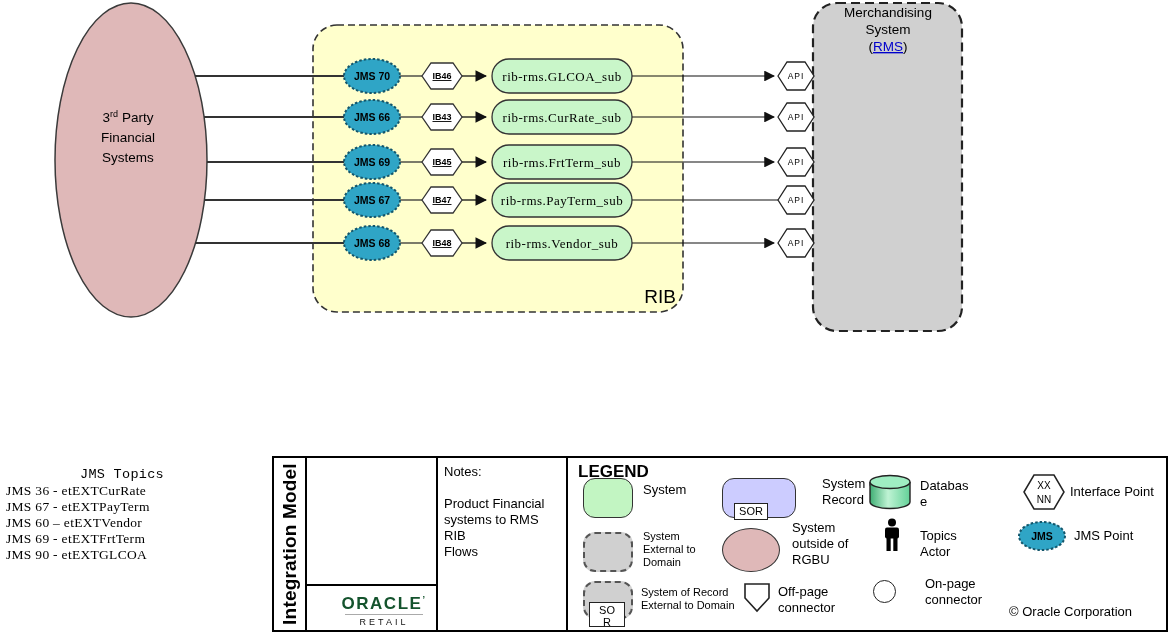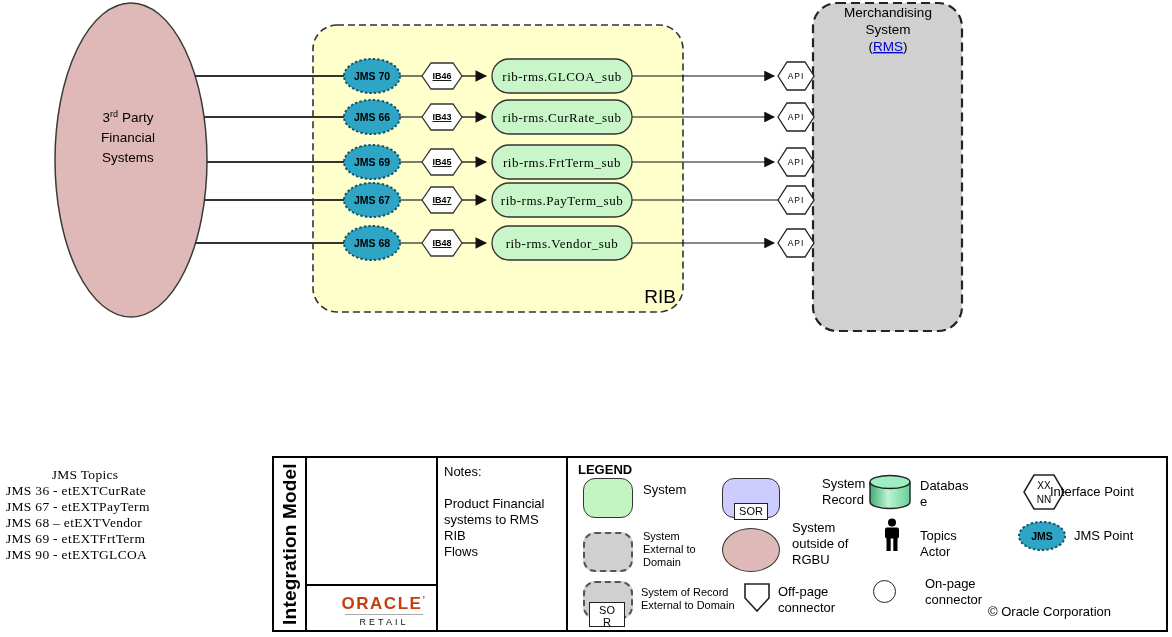--- a/index.html
+++ b/index.html
@@ -12,55 +12,55 @@
   svg text.serif { font-family:"Liberation Serif", serif; letter-spacing:.5px; }
   svg text.mid { text-anchor:middle; }
   .pre { white-space:pre-line; }
 
   
   #jms-note {
     position:absolute; left:6px; top:467px; width:158px;
     font-family:"Liberation Serif", serif; font-size:13.5px; line-height:16px;
     letter-spacing:.3px;
   }
-  #jms-note .ttl { text-align:center; }
+  #jms-note .ttl { text-align:right;font-family:Liberation Mono, monospace; }
 
   
   #info-table {
     position:absolute; left:272px; top:456px; width:896px; height:176px;
     border:2.5px solid #000; background:#fff;
   }
   .vline { position:absolute; top:0; bottom:0; width:2px; background:#000; }
   .hline { position:absolute; height:2px; background:#000; }
   #col1 { position:absolute; left:0; top:0; width:31px; height:171px; }
   #vtitle {
     position:absolute; left:-70px; top:71px; width:171px; height:30px;
     transform:rotate(-90deg); text-align:center;
     font-weight:bold; font-size:19px; line-height:30px; letter-spacing:.2px;
   }
   .cell-text { position:absolute; font-size:13px; line-height:16px; }
   
   #logo { position:absolute; left:56px; top:132px; width:108px; text-align:center; }
-  #logo .brand { color:#c2410c; font-weight:bold; font-size:17px; letter-spacing:1.5px; line-height:18px; }
+  #logo .brand { color:#14532d; font-weight:bold; font-size:17px; letter-spacing:1.5px; line-height:18px; }
   #logo .tm { font-size:9px; vertical-align:super; }
   #logo .rule { height:1px; background:#aaa; width:78px; margin:1px auto 2px auto; }
   #logo .sub { color:#111; font-weight:normal; font-size:9px; letter-spacing:3px; }
 
   
-  #legend-title { position:absolute; left:304px; top:4px; font-weight:bold; font-size:13px; }
+  #legend-title { position:absolute; left:304px; top:4px; font-weight:bold; font-size:17px; }
   .lg-label { position:absolute; font-size:13px; line-height:16px; }
   .lg-label.small { font-size:11px; line-height:13px; }
   .shape { position:absolute; }
   .rrect { border:1.6px solid #333; border-radius:12px; }
   .dashed { border-style:dashed; border-color:#555; border-width:2px; }
   .sor-badge {
     position:absolute; background:#fff; border:1.5px solid #222; text-align:center;
     font-size:11px; line-height:12px;
   }
-  #copyright { position:absolute; left:714px; top:146px; font-size:13px; }
+  #copyright { position:absolute; left:735px; top:146px; font-size:13px; }
 </style>
 </head>
 <body>
 
 <div id="stage">
 
   <svg id="diagram" width="1172" height="455" viewBox="0 0 1172 455" style="position:absolute;left:0;top:0;">
     <defs>
       <marker id="arr" viewBox="0 0 10 10" refX="9" refY="5" markerWidth="9" markerHeight="9" orient="auto">
         <path d="M0,0 L10,5 L0,10 Z" fill="#111"></path>
@@ -159,21 +159,21 @@
       <text class="mid serif" x="562" y="248" font-size="13">rib-rms.Vendor_sub</text>
       <path d="M778,243 L787,229 L805,229 L814,243 L805,257 L787,257 Z" fill="#fff" stroke="#222" stroke-width="1.3"></path>
       <text class="mid" x="796" y="246" font-size="8.5" letter-spacing="1">API</text>
     </g>
   </svg>
 
   <div id="jms-note">
     <div class="ttl">JMS Topics</div>
     <div>JMS 36 - etEXTCurRate</div>
     <div>JMS 67 - etEXTPayTerm</div>
-    <div>JMS 68 – etEXTVendor</div>
+    <div>JMS 60 – etEXTVendor</div>
     <div>JMS 69 - etEXTFrtTerm</div>
     <div>JMS 90 - etEXTGLCOA</div>
   </div>
 
   <div id="info-table">
     <div class="vline" style="left:31px"></div>
     <div class="vline" style="left:162px"></div>
     <div class="vline" style="left:292px"></div>
     <div class="hline" style="left:33px;top:126px;width:129px"></div>
 
@@ -192,21 +192,21 @@
 
 Product Financial
 systems to RMS RIB
 Flows</div>
 
     <div id="legend-title">LEGEND</div>
 
     <div class="shape rrect" style="left:309px;top:20px;width:50px;height:40px;background:#c2f5c2"></div>
     <div class="lg-label pre" style="left:369px;top:24px">System</div>
 
-    <div class="shape rrect" style="left:448px;top:20px;width:58px;height:40px;background:#ccccff">
+    <div class="shape rrect" style="left:448px;top:20px;width:74px;height:40px;background:#ccccff">
       <div class="sor-badge" style="left:11px;top:24px;width:34px;height:17px;line-height:15px">SOR</div>
     </div>
     <div class="lg-label pre" style="left:548px;top:18px">System of
 Record</div>
 
     <svg class="shape" style="left:594px;top:16px" width="44" height="36" viewBox="0 0 44 36">
       <defs>
         <linearGradient id="cyl" x1="0" y1="0" x2="1" y2="0">
           <stop offset="0" stop-color="#3fae74"></stop>
           <stop offset="0.45" stop-color="#bff3d4"></stop>
@@ -217,21 +217,21 @@
       <ellipse cx="22" cy="8" rx="20" ry="6.5" fill="#9fedc2" stroke="#222" stroke-width="1.4"></ellipse>
     </svg>
     <div class="lg-label pre" style="left:646px;top:20px">Databas
 e</div>
 
     <svg class="shape" style="left:749px;top:15px" width="42" height="38" viewBox="0 0 42 38">
       <path d="M1,19 L11,2 H31 L41,19 L31,36 H11 Z" fill="#fff" stroke="#222" stroke-width="1.5"></path>
       <text x="21" y="16" text-anchor="middle" font-size="10">XX</text>
       <text x="21" y="30" text-anchor="middle" font-size="10">NN</text>
     </svg>
-    <div class="lg-label" style="left:776px;top:26px">Interface Point</div>
+    <div class="lg-label" style="left:796px;top:26px">Interface Point</div>
 
     <div class="shape rrect dashed" style="left:309px;top:74px;width:50px;height:40px;background:#d0d0d0"></div>
     <div class="lg-label small pre" style="left:369px;top:72px">System
 External to
 Domain</div>
 
     <div class="shape" style="left:448px;top:70px;width:58px;height:44px;background:#dfb8b8;border:1.6px solid #333;border-radius:50%"></div>
     <div class="lg-label pre" style="left:518px;top:62px">System
 outside of
 RGBU</div>

